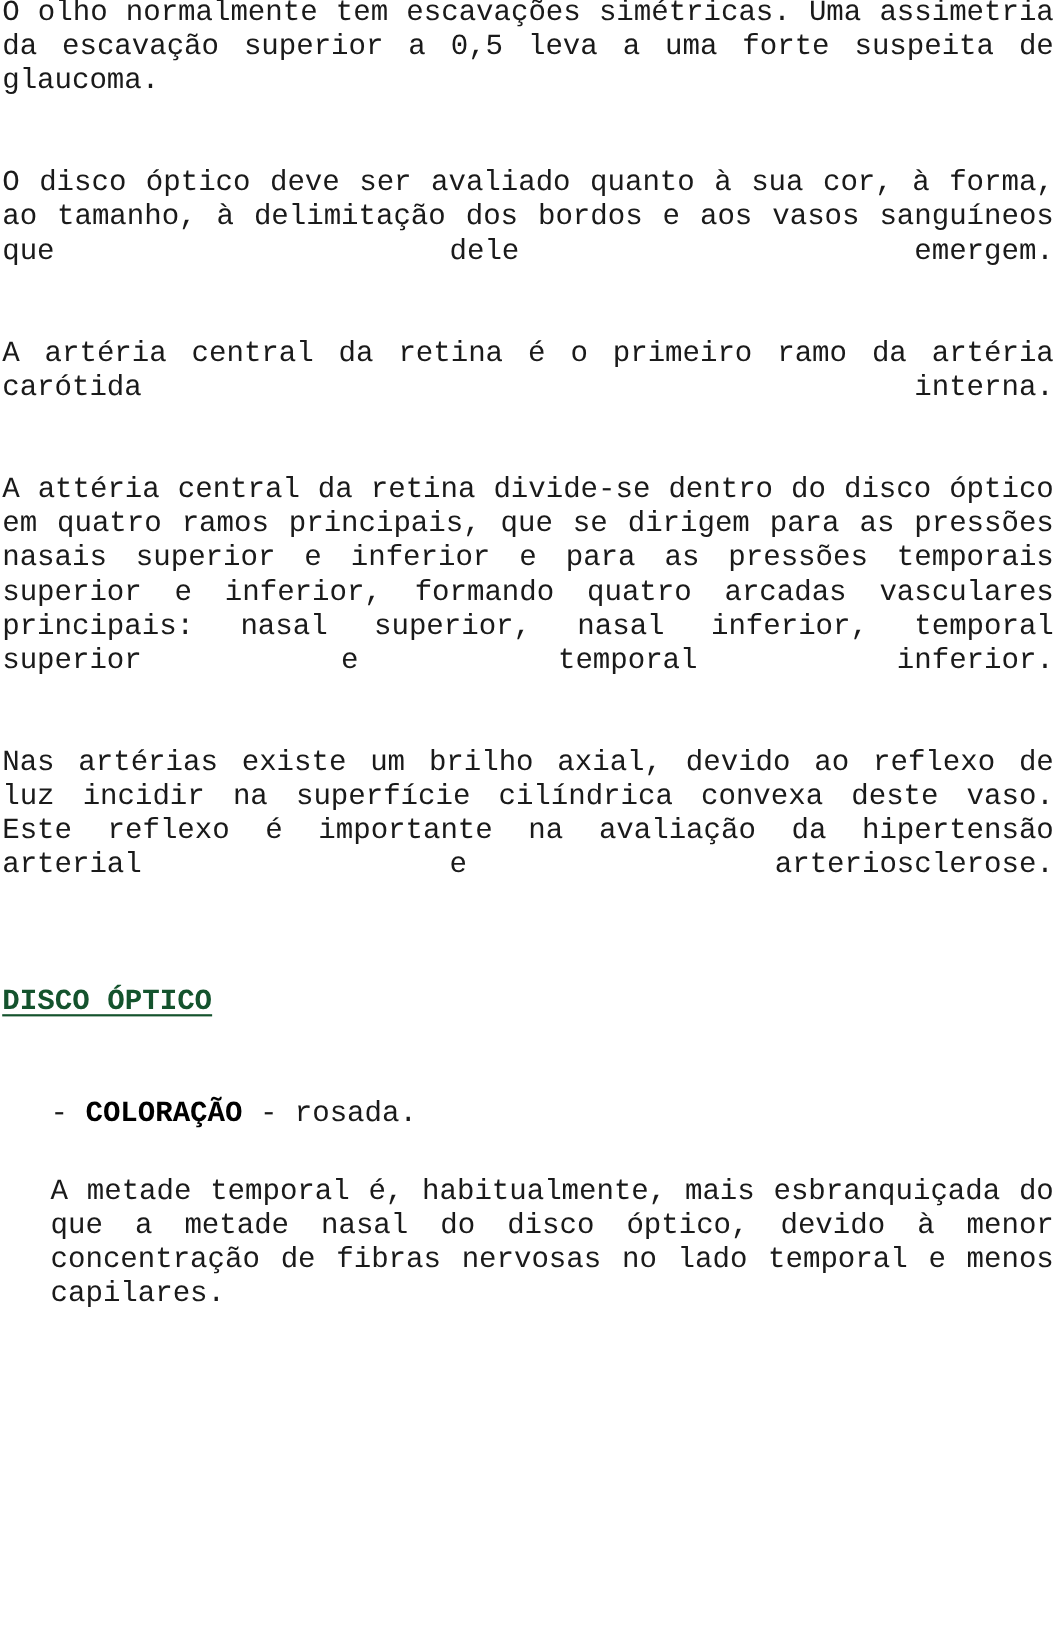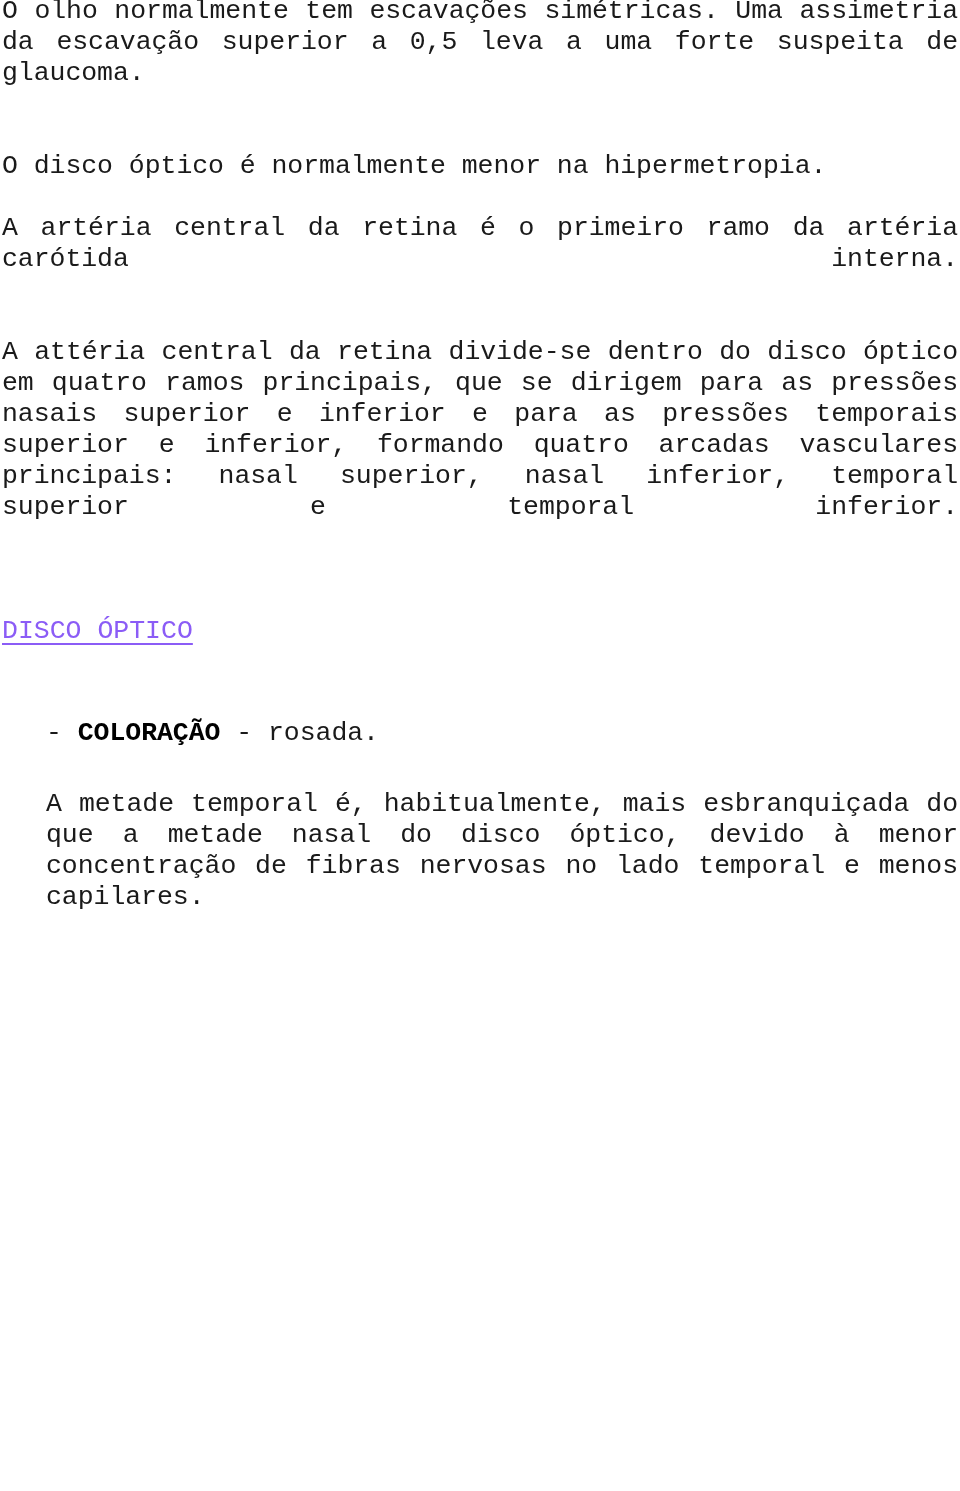--- a/index.html
+++ b/index.html
@@ -59,22 +59,22 @@
   p.indent {
     padding-left: 44px;
     margin-top: 40px;
   }
 
   .section-heading {
     margin: 0 0 31px 0;
     padding: 0;
     font-size: 26.5px;
     line-height: 31px;
-    font-weight: normal;
-    color: #8b5cf6;
+    font-weight: bold;
+    color: #14532d;
     text-decoration: underline;
     text-decoration-thickness: 2px;
     text-underline-offset: 5px;
     letter-spacing: 0px;
     display: inline-block;
   }
 
   .heading-wrap {
     margin: 0 0 31px 0;
   }
@@ -87,29 +87,30 @@
   .spacer-sm { height: 31px; }
 </style>
 </head>
 <body>
 
 <div class="page">
   <div class="doc-body">
 
     <p class="para">O olho normalmente tem escavações simétricas. Uma assimetria da escavação superior a 0,5 leva a uma forte suspeita de glaucoma.</p>
 
+    <p class="para">O disco óptico deve ser avaliado quanto à sua cor, à forma, ao tamanho, à delimitação dos bordos e aos vasos sanguíneos que dele emergem.</p>
 
-    <p class="nojust">O disco óptico é normalmente menor na hipermetropia.</p>
 
 
     <p class="para">A artéria central da retina é o primeiro ramo da artéria carótida interna.</p>
 
     <p class="para">A attéria central da retina divide-se dentro do disco óptico em quatro ramos principais, que se dirigem para as pressões nasais superior e inferior e para as pressões temporais superior e inferior, formando quatro arcadas vasculares principais: nasal superior, nasal inferior, temporal superior e temporal inferior.</p>
 
 
+    <p class="para">Nas artérias existe um brilho axial, devido ao reflexo de luz incidir na superfície cilíndrica convexa deste vaso. Este reflexo é importante na avaliação da hipertensão arterial e arteriosclerose.</p>
 
     <div class="spacer-sm"></div>
 
     <div class="heading-wrap">
       <span class="section-heading">DISCO ÓPTICO</span>
     </div>
 
     <p class="nojust indent"><span>-</span><span> </span><span class="lbl">COLORAÇÃO</span><span> </span><span>-</span><span> </span><span>rosada.</span></p>
 
     <p class="para indent">A metade temporal é, habitualmente, mais esbranquiçada do que a metade nasal do disco óptico, devido à menor concentração de fibras nervosas no lado temporal e menos capilares.</p>

